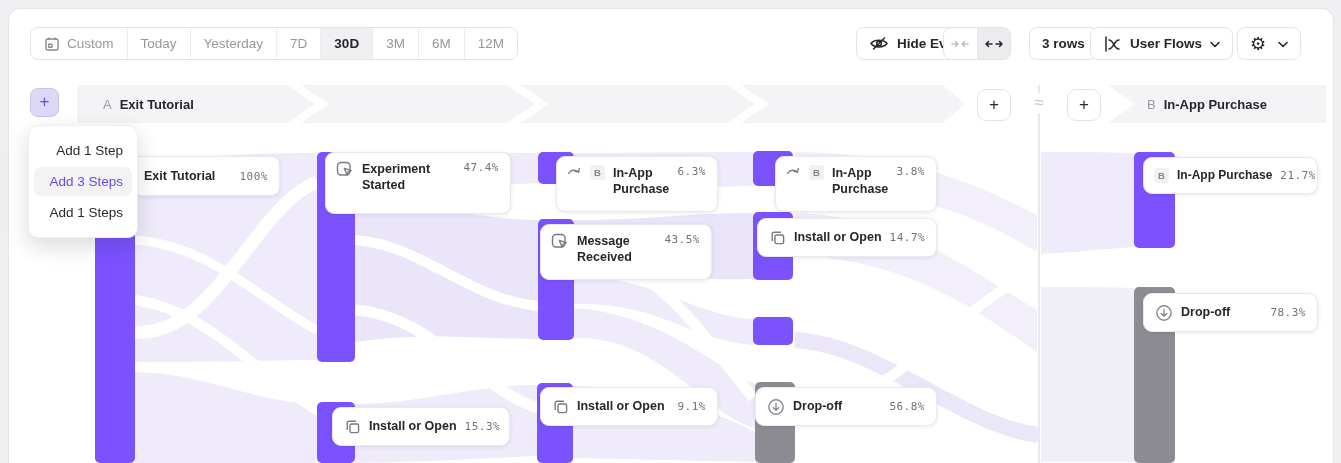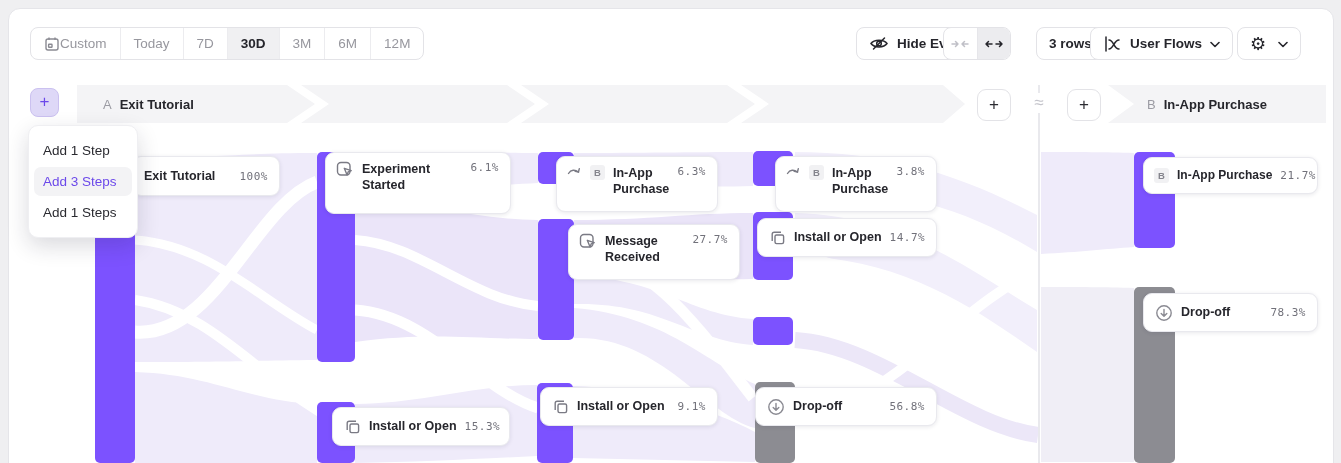--- a/index.html
+++ b/index.html
@@ -5,30 +5,30 @@
   * { margin:0; padding:0; box-sizing:border-box; }
   html,body { background:#EFEFF1; }
   .screen { position:relative; width:1341px; height:463px; background:#EFEFF1;
             overflow:hidden; font-family:"Liberation Sans",sans-serif; color:#26262C; }
   .panel { position:absolute; left:8px; top:8px; width:1326px; height:470px;
            background:#fff; border:1px solid #E5E5E9; border-radius:12px; }
 
   
   .seg-control { position:absolute; left:30px; top:27px; height:33px; display:flex;
                  background:#fff; border:1px solid #E3E3E7; border-radius:8px; overflow:hidden; z-index:5; }
-  .seg { display:flex; align-items:center; padding:0 13px; font-size:13.5px;
+  .seg { display:flex; align-items:center; gap:7px; padding:0 13px; font-size:13.5px;
          color:#97979E; border-right:1px solid #ECECEF; cursor:pointer; white-space:nowrap; }
   .seg:last-child { border-right:none;justify-content:flex-end; }
   .seg.active { background:#F0F0F2; color:#26262C; font-weight:700; }
 
   .tbtn { position:absolute; top:27px; height:33px; display:flex; align-items:center; gap:8px;
           background:#fff; border:1px solid #E3E3E7; border-radius:8px; padding:0 12px;
           font-size:13.5px; font-weight:600; color:#26262C; z-index:5; cursor:pointer; white-space:nowrap; }
   .btn-hide-events { left:856px;border-radius:8px; }
-  .btn-rows { left:1029px;margin-left:7px; }
+  .btn-rows { left:1029px; }
   .btn-userflows { left:1090px; }
   .btn-gear { left:1237px; gap:12px; }
   .collapse-ctl { position:absolute; left:943px; top:27px; height:33px; width:68px; display:flex;
                   border:1px solid #E3E3E7; border-radius:8px; overflow:hidden; background:#fff; z-index:5; }
   .collapse-cell { flex:1; display:flex; align-items:center; justify-content:center; cursor:pointer; }
   .collapse-cell.on { background:#ECECEF; }
   .collapse-cell + .collapse-cell { border-left:1px solid #E6E6EA; }
 
   
   .band-a { position:absolute; left:77px; top:85px; width:888px; height:38px; background:#F4F4F6; z-index:2;
@@ -49,21 +49,21 @@
   .plus-btn { position:absolute; top:89px; width:34px; height:32px; background:#fff; border:1px solid #E3E3E7;
               border-radius:9px; color:#2A2A30; font-size:17px; line-height:29px; text-align:center; z-index:5; cursor:pointer; }
   .plus-a { left:977px; } .plus-b { left:1067px; }
   .divider-line { position:absolute; left:1038px; top:85px; width:2px; height:378px; background:#E9E9ED; z-index:1; }
   .approx { position:absolute; left:1027px; top:93px; width:24px; height:20px; background:#fff; z-index:2;
             color:#C4C4CB; font-size:17px; text-align:center; line-height:19px; }
 
   
   .menu { position:absolute; left:28px; top:125px; width:110px; background:#fff; border:1px solid #EFEFF2;
           border-radius:10px; box-shadow:0 8px 22px rgba(25,25,50,.16); padding:8px 5px; z-index:20; }
-  .menu-item { font-size:13.5px; color:#2A2A30; padding:7px 9px; border-radius:7px; cursor:pointer; margin:2px 0; }
+  .menu-item { font-size:13.5px; color:#2A2A30; padding:7px 9px; border-radius:7px; cursor:pointer; margin:2px 0;text-align:right; }
   .menu-item.active { color:#6B48EA; background:#F3F3F5; }
 
   
   .ribbons { position:absolute; left:0; top:0; z-index:1; }
   .bar { position:absolute; border-radius:5px; background:#7C52FF; z-index:2; cursor:pointer; }
   .bar.gray { background:#8C8C92; }
   .b0 { left:95px;  top:158px; width:40px; height:305px; }
   .b1 { left:317px; top:152px; width:38px; height:210px; }
   .b2 { left:317px; top:402px; width:38px; height:61px; }
   .b3 { left:538px; top:152px; width:36px; height:32px; }
@@ -80,21 +80,21 @@
           box-shadow:0 1px 4px rgba(30,30,55,.10); display:flex; align-items:center; gap:8px;
           padding:8px 11px; z-index:3; cursor:pointer; }
   .card .nname { font-weight:700; font-size:12.5px; color:#26262C; line-height:1.3; white-space:nowrap; }
   .card .nval  { margin-left:auto; font-family:"DejaVu Sans Mono",monospace; font-size:11px;
                  color:#71717A; letter-spacing:.5px; white-space:nowrap; }
   .card.twoline { align-items:flex-start;padding-left:10px; }
   .card.twoline .nname { white-space:normal; }
   .nc0 { left:132px; top:156px; width:148px; height:40px; }
   .nc1 { left:325px; top:152px; width:186px; height:62px; } .nc1 .nname{ width:86px; }
   .nc2 { left:556px; top:156px; width:162px; height:56px; } .nc2 .nname{ width:64px; }
-  .nc3 { left:568px; top:224px; width:172px; height:56px;justify-content:flex-end; } .nc3 .nname{ width:68px; }
+  .nc3 { left:540px; top:224px; width:172px; height:56px;justify-content:flex-end; } .nc3 .nname{ width:68px; }
   .nc4 { left:775px; top:156px; width:162px; height:56px; } .nc4 .nname{ width:64px; }
   .nc5 { left:757px; top:218px; width:180px; height:39px; }
   .nc6 { left:755px; top:322px; width:182px; height:39px; }
   .nc7 { left:755px; top:387px; width:182px; height:39px; }
   .nc8 { left:540px; top:387px; width:178px; height:39px; }
   .nc9 { left:332px; top:407px; width:178px; height:39px; }
   .nc10 { left:1143px; top:157px; width:175px; height:37px; padding:8px 10px; }
   .nc11 { left:1143px; top:293px; width:175px; height:39px; }
 
   .ebadge { flex:none; width:15px; height:15px; background:#F1F1F3; border-radius:3px; color:#85858D;
@@ -148,20 +148,23 @@
           <path d="M5,1.5 V4 M11,1.5 V4"></path>
           <rect x="4.6" y="8.2" width="3.4" height="3" rx="0.5"></rect>
         </svg>
       </span>
       <span>Custom</span>
     </div>
     <div class="seg">
         <span>Today</span>
       </div>
     <div class="seg">
+        <span>Yesterday</span>
+      </div>
+    <div class="seg">
         <span>7D</span>
       </div>
     <div class="seg active">
         <span>30D</span>
       </div>
     <div class="seg">
         <span>3M</span>
       </div>
     <div class="seg">
         <span>6M</span>
@@ -274,21 +277,21 @@
   </div>
 
   <div class="card twoline nc1">
     <span class="nicon">
       <svg width="18" height="17" viewBox="0 0 18 17" fill="none" stroke="#7A7A84" stroke-width="1.4" stroke-linejoin="round">
         <rect x="1.5" y="1.5" width="12.5" height="12.5" rx="3.5"></rect>
         <path fill="#fff" d="M8.3,7.3 L15.2,9.7 L12.2,10.8 L11.1,13.9 Z"></path>
       </svg>
     </span>
     <span class="nname">Experiment Started</span>
-    <span class="nval">6.1%</span>
+    <span class="nval">47.4%</span>
   </div>
 
   <div class="card twoline nc2">
     <span class="nicon">
       <svg width="15" height="12" viewBox="0 0 15 12" fill="none" stroke="#7A7A84" stroke-width="1.4" stroke-linecap="round">
         <path d="M1.5,8.5 C4,4.5 8,4.5 11.5,7"></path>
         <path d="M11.5,7 L12.3,3.6 M11.5,7 L8.2,6.4"></path>
       </svg>
     </span>
     <span class="ebadge">B</span>
@@ -297,21 +300,21 @@
   </div>
 
   <div class="card twoline nc3">
     <span class="nicon">
       <svg width="18" height="17" viewBox="0 0 18 17" fill="none" stroke="#7A7A84" stroke-width="1.4" stroke-linejoin="round">
         <rect x="1.5" y="1.5" width="12.5" height="12.5" rx="3.5"></rect>
         <path fill="#fff" d="M8.3,7.3 L15.2,9.7 L12.2,10.8 L11.1,13.9 Z"></path>
       </svg>
     </span>
     <span class="nname">Message Received</span>
-    <span class="nval">27.7%</span>
+    <span class="nval">43.5%</span>
   </div>
 
   <div class="card twoline nc4">
     <span class="nicon">
       <svg width="15" height="12" viewBox="0 0 15 12" fill="none" stroke="#7A7A84" stroke-width="1.4" stroke-linecap="round">
         <path d="M1.5,8.5 C4,4.5 8,4.5 11.5,7"></path>
         <path d="M11.5,7 L12.3,3.6 M11.5,7 L8.2,6.4"></path>
       </svg>
     </span>
     <span class="ebadge">B</span>

